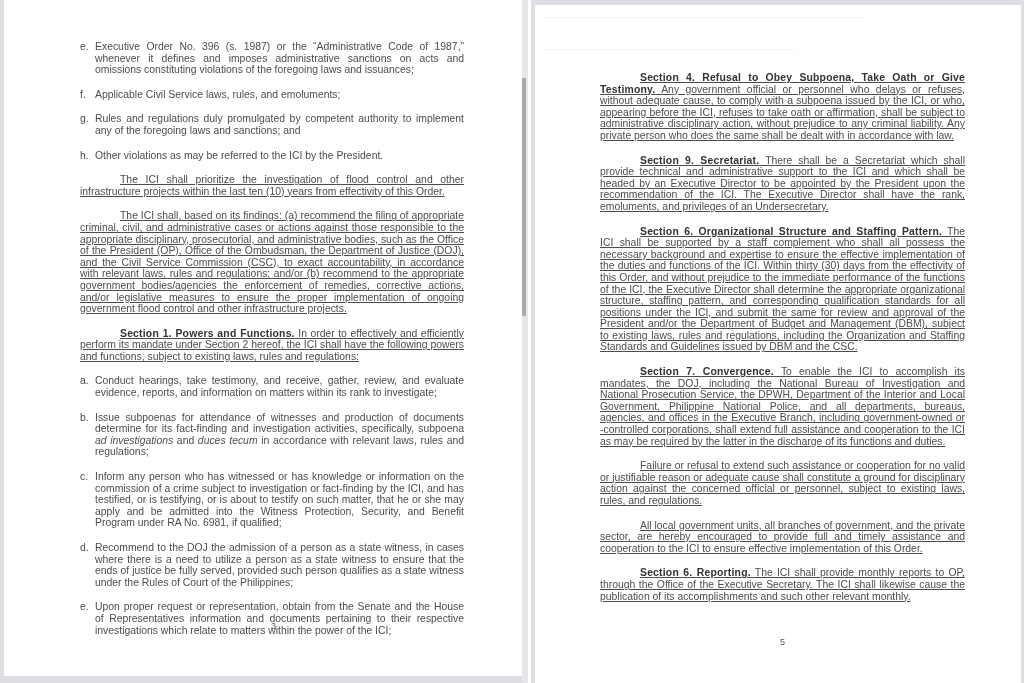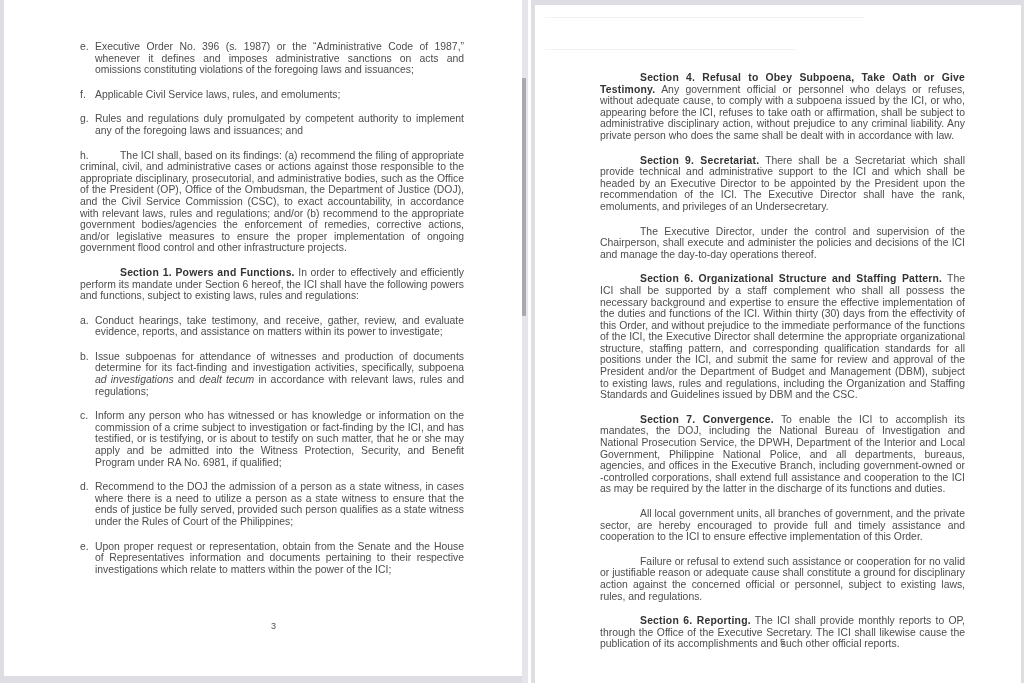--- a/index.html
+++ b/index.html
@@ -30,21 +30,21 @@
       background: #a9a9ac; border-radius: 1px;
     }
     .text {
       position: absolute;
       font-size: 10.4px; line-height: 11.6px;
       text-align: justify;
       color: #4d4d4d;
     }
     .left-text { left: 80px; top: 41px; width: 384px; }
     .right-text { left: 600px; top: 72px; width: 365px; }
-    .para { margin: 0 0 13px 0; text-indent: 40px; }
+    .para { margin: 0 0 13px 0; text-indent: 40px; text-decoration: underline; }
     .item { position: relative; padding-left: 15px; margin: 0 0 13px 0; }
     .item .lbl { position: absolute; left: 0; top: 0; }
     .para b { color: #333; letter-spacing: 0.2px; }
     .page-number {
       position: absolute; font-size: 9px; color: #555;
     }
     .pn-left { left: 271px; top: 621px; }
     .pn-right { left: 780px; top: 637px; }
     .faint-line {
       position: absolute; height: 1px; background: #f2f2f4;
@@ -70,56 +70,57 @@
   <div class="item">
     <span class="lbl">e.</span>
     <span>Executive Order No. 396 (s. 1987) or the “Administrative Code of 1987,” whenever it defines and imposes administrative sanctions on acts and omissions constituting violations of the foregoing laws and issuances;</span>
   </div>
   <div class="item">
     <span class="lbl">f.</span>
     <span>Applicable Civil Service laws, rules, and emoluments;</span>
   </div>
   <div class="item">
     <span class="lbl">g.</span>
-    <span>Rules and regulations duly promulgated by competent authority to implement any of the foregoing laws and issuances; and</span>
+    <span>Rules and regulations duly promulgated by competent authority to implement any of the foregoing laws and sanctions; and</span>
   </div>
   <div class="item">
     <span class="lbl">h.</span>
+    <span>Other violations as may be referred to the ICI by the President.</span>
   </div>
 
+  <p class="para">The ICI shall prioritize the investigation of flood control and other infrastructure projects within the last ten (10) years from effectivity of this Order.</p>
   <p class="para">The ICI shall, based on its findings: (a) recommend the filing of appropriate criminal, civil, and administrative cases or actions against those responsible to the appropriate disciplinary, prosecutorial, and administrative bodies, such as the Office of the President (OP), Office of the Ombudsman, the Department of Justice (DOJ), and the Civil Service Commission (CSC), to exact accountability, in accordance with relevant laws, rules and regulations; and/or (b) recommend to the appropriate government bodies/agencies the enforcement of remedies, corrective actions, and/or legislative measures to ensure the proper implementation of ongoing government flood control and other infrastructure projects.</p>
 
-  <p class="para"><b>Section 1. Powers and Functions.</b><span> In order to effectively and efficiently perform its mandate under Section 6 hereof, the ICI shall have the following powers and functions, subject to existing laws, rules and regulations:</span></p>
+  <p class="para"><b>Section 1. Powers and Functions.</b><span> In order to effectively and efficiently perform its mandate under Section 2 hereof, the ICI shall have the following powers and functions, subject to existing laws, rules and regulations:</span></p>
 
   <div class="item">
     <span class="lbl">a.</span>
-    <span>Conduct hearings, take testimony, and receive, gather, review, and evaluate evidence, reports, and assistance on matters within its power to investigate;</span>
+    <span>Conduct hearings, take testimony, and receive, gather, review, and evaluate evidence, reports, and information on matters within its rank to investigate;</span>
   </div>
   <div class="item">
     <span class="lbl">b.</span>
-    <span>Issue subpoenas for attendance of witnesses and production of documents determine for its fact-finding and investigation activities, specifically, subpoena </span><i>ad investigations</i><span> and </span><i>dealt tecum</i><span> in accordance with relevant laws, rules and regulations;</span>
+    <span>Issue subpoenas for attendance of witnesses and production of documents determine for its fact-finding and investigation activities, specifically, subpoena </span><i>ad investigations</i><span> and </span><i>duces tecum</i><span> in accordance with relevant laws, rules and regulations;</span>
   </div>
   <div class="item">
     <span class="lbl">c.</span>
     <span>Inform any person who has witnessed or has knowledge or information on the commission of a crime subject to investigation or fact-finding by the ICI, and has testified, or is testifying, or is about to testify on such matter, that he or she may apply and be admitted into the Witness Protection, Security, and Benefit Program under RA No. 6981, if qualified;</span>
   </div>
   <div class="item">
     <span class="lbl">d.</span>
     <span>Recommend to the DOJ the admission of a person as a state witness, in cases where there is a need to utilize a person as a state witness to ensure that the ends of justice be fully served, provided such person qualifies as a state witness under the Rules of Court of the Philippines;</span>
   </div>
   <div class="item">
     <span class="lbl">e.</span>
     <span>Upon proper request or representation, obtain from the Senate and the House of Representatives information and documents pertaining to their respective investigations which relate to matters within the power of the ICI;</span>
   </div>
 </div>
 <div class="page-number pn-left">3</div>
 
 <div class="text right-text">
   <p class="para"><b>Section 4. Refusal to Obey Subpoena, Take Oath or Give Testimony.</b><span> Any government official or personnel who delays or refuses, without adequate cause, to comply with a subpoena issued by the ICI, or who, appearing before the ICI, refuses to take oath or affirmation, shall be subject to administrative disciplinary action, without prejudice to any criminal liability. Any private person who does the same shall be dealt with in accordance with law.</span></p>
   <p class="para"><b>Section 9. Secretariat.</b><span> There shall be a Secretariat which shall provide technical and administrative support to the ICI and which shall be headed by an Executive Director to be appointed by the President upon the recommendation of the ICI. The Executive Director shall have the rank, emoluments, and privileges of an Undersecretary.</span></p>
-  <p class="para"><span>The Executive Director, under the control and supervision of the Chairperson, shall execute and administer the policies and decisions of the ICI and manage the day-to-day operations thereof.</span></p>
   <p class="para"><b>Section 6. Organizational Structure and Staffing Pattern.</b><span> The ICI shall be supported by a staff complement who shall all possess the necessary background and expertise to ensure the effective implementation of the duties and functions of the ICI. Within thirty (30) days from the effectivity of this Order, and without prejudice to the immediate performance of the functions of the ICI, the Executive Director shall determine the appropriate organizational structure, staffing pattern, and corresponding qualification standards for all positions under the ICI, and submit the same for review and approval of the President and/or the Department of Budget and Management (DBM), subject to existing laws, rules and regulations, including the Organization and Staffing Standards and Guidelines issued by DBM and the CSC.</span></p>
   <p class="para"><b>Section 7. Convergence.</b><span> To enable the ICI to accomplish its mandates, the DOJ, including the National Bureau of Investigation and National Prosecution Service, the DPWH, Department of the Interior and Local Government, Philippine National Police, and all departments, bureaus, agencies, and offices in the Executive Branch, including government-owned or -controlled corporations, shall extend full assistance and cooperation to the ICI as may be required by the latter in the discharge of its functions and duties.</span></p>
+  <p class="para"><span>Failure or refusal to extend such assistance or cooperation for no valid or justifiable reason or adequate cause shall constitute a ground for disciplinary action against the concerned official or personnel, subject to existing laws, rules, and regulations.</span></p>
   <p class="para"><span>All local government units, all branches of government, and the private sector, are hereby encouraged to provide full and timely assistance and cooperation to the ICI to ensure effective implementation of this Order.</span></p>
-  <p class="para"><span>Failure or refusal to extend such assistance or cooperation for no valid or justifiable reason or adequate cause shall constitute a ground for disciplinary action against the concerned official or personnel, subject to existing laws, rules, and regulations.</span></p>
-  <p class="para"><b>Section 6. Reporting.</b><span> The ICI shall provide monthly reports to OP, through the Office of the Executive Secretary. The ICI shall likewise cause the publication of its accomplishments and such other official reports.</span></p>
+  <p class="para"><b>Section 6. Reporting.</b><span> The ICI shall provide monthly reports to OP, through the Office of the Executive Secretary. The ICI shall likewise cause the publication of its accomplishments and such other relevant monthly.</span></p>
 </div>
 <div class="page-number pn-right">5</div>
 
 </body></html>

